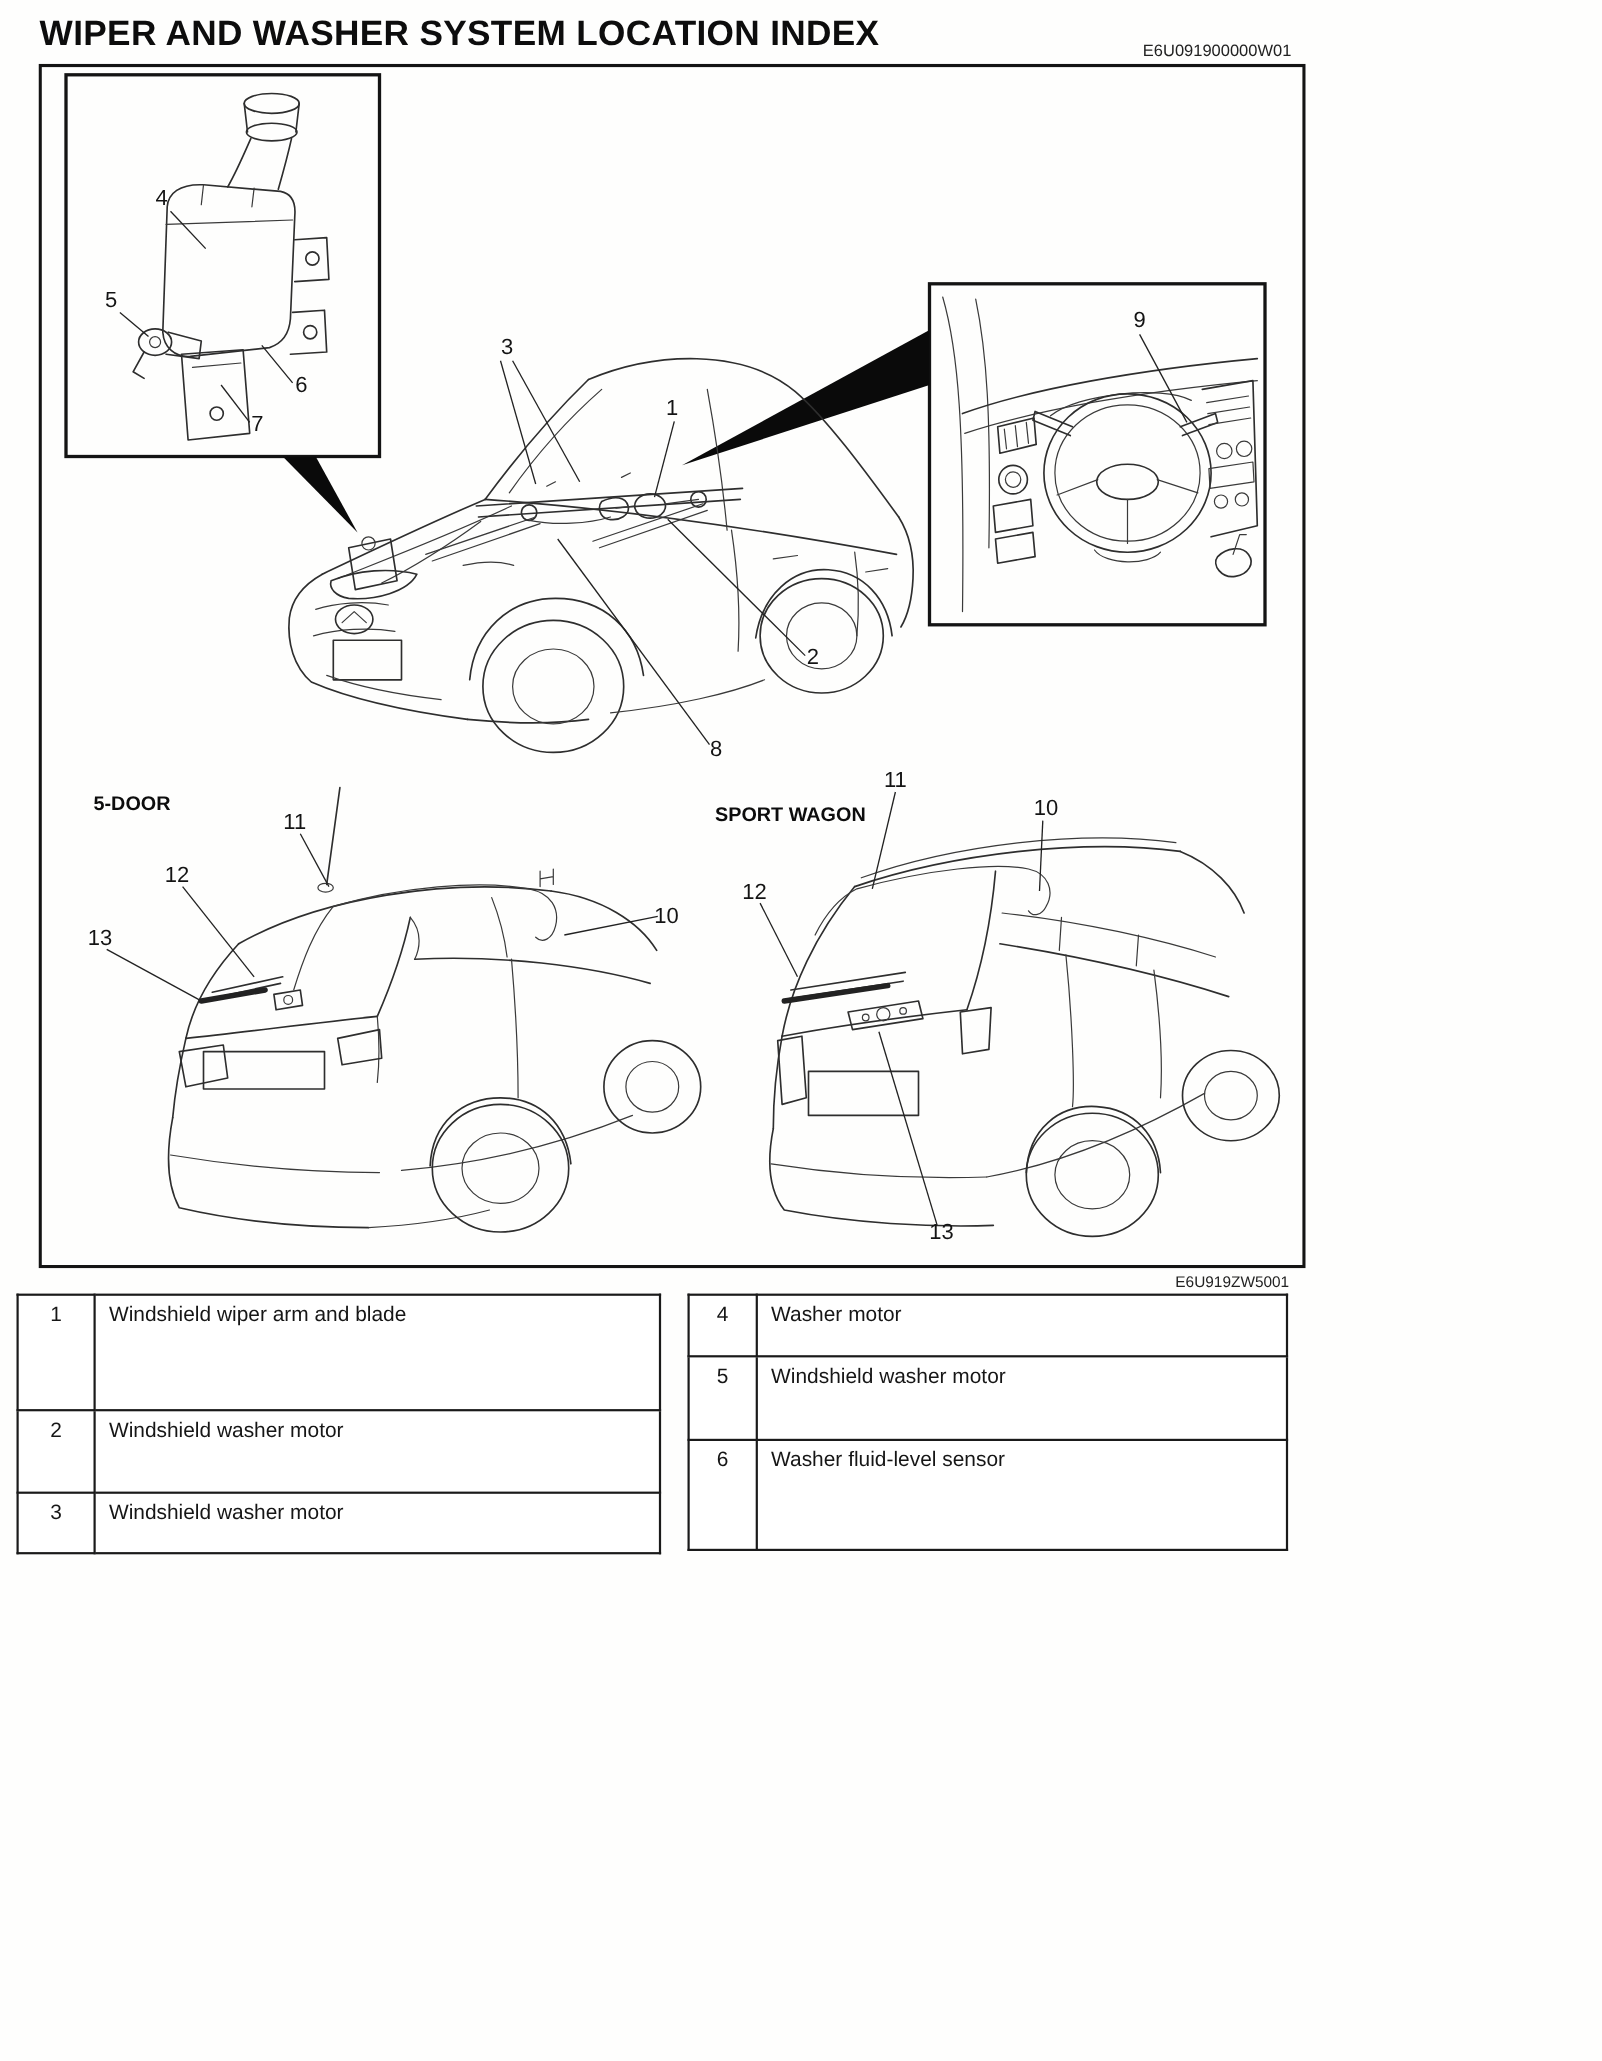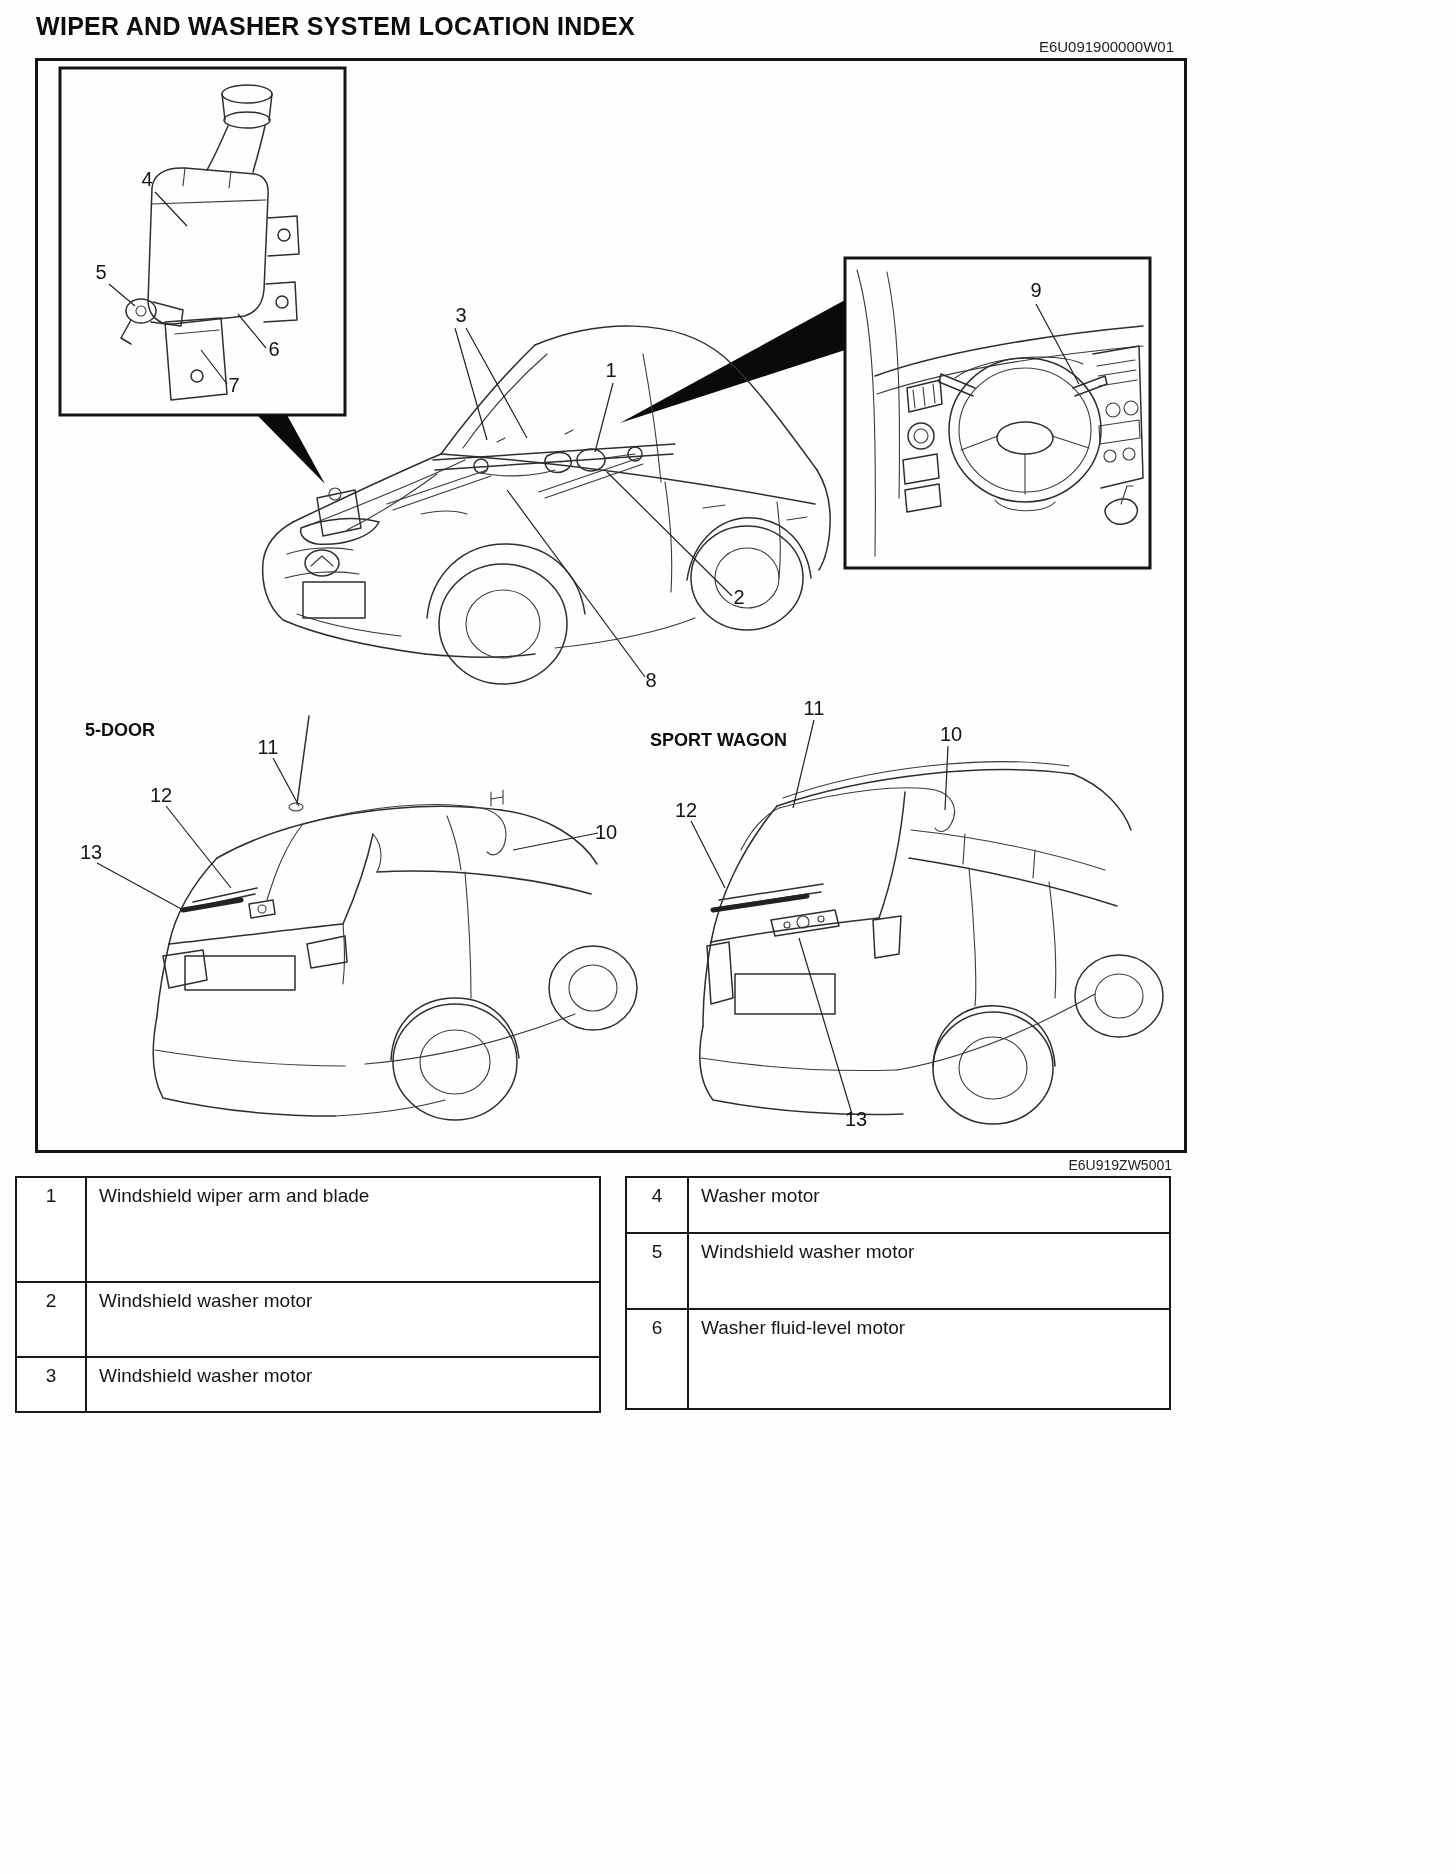--- a/index.html
+++ b/index.html
@@ -6,21 +6,21 @@
   html,body { background:#ffffff; }
   body {
     width:1456px; height:1874px;
     font-family:"Liberation Sans", sans-serif;
     color:#111;
   }
   .page { position:relative; width:1456px; height:1874px; background:#fefefd; overflow:hidden; }
 
   .page-title {
     position:absolute; left:36px; top:12px;
-    font-size:25px; font-weight:bold; letter-spacing:.3px; color:#0d0d0d;
+    font-size:32px; font-weight:bold; letter-spacing:.3px; color:#0d0d0d;
   }
   .code-top {
     position:absolute; left:22px; top:38px; width:1152px;
     text-align:right; font-size:15px; color:#222;
   }
   .frame { position:absolute; left:35px; top:58px; width:1152px; height:1095px; }
   .frame svg { display:block; }
 
   .code-bottom {
     position:absolute; left:35px; top:1157px; width:1137px;
@@ -311,18 +311,18 @@
         <tr class="h56">
       <td class="num">4</td>
       <td class="lbl">Washer motor</td>
     </tr>
     <tr class="h76">
       <td class="num">5</td>
       <td class="lbl">Windshield washer motor</td>
     </tr>
     <tr class="h100">
       <td class="num">6</td>
-      <td class="lbl">Washer fluid-level motor</td>
+      <td class="lbl">Washer fluid-level sensor</td>
     </tr>
   </tbody>
     </table>
 
 </div>
 
 </body></html>

